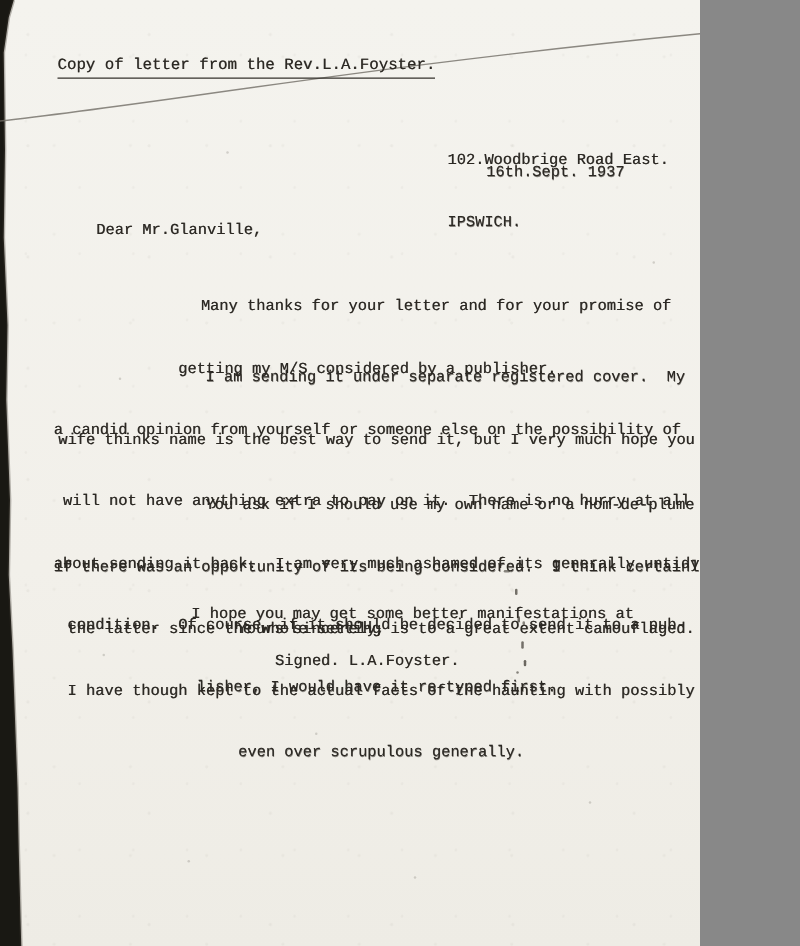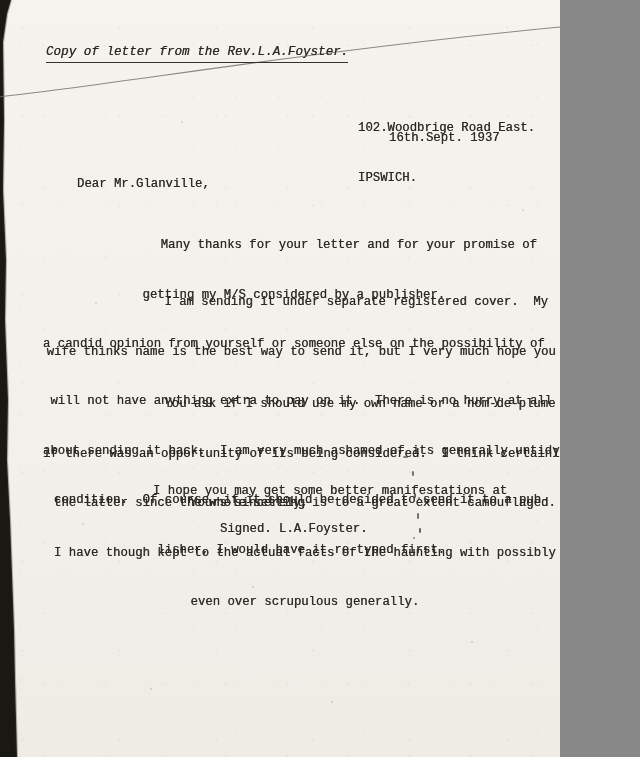--- a/index.html
+++ b/index.html
@@ -20,21 +20,21 @@
   .txt{
     position:absolute;
     font-size:12.3px;
     line-height:16.5px;
     white-space:pre;
     color:#2b2823;
     text-shadow:.3px .3px .4px rgba(43,40,35,.55), -.2px 0 .3px rgba(43,40,35,.3);
     font-weight:500;
   }
   .heading{left:46px;top:44px;font-size:12.6px;}
-  .heading .u{display:inline-block;border-bottom:1.6px solid #35322c;padding-bottom:1.5px;font-style:italic;}
+  .heading .u{display:inline-block;border-bottom:1.6px solid #35322c;padding-bottom:1.5px;}
   .page-number{left:567px;top:34px;font-size:13px;letter-spacing:1px;}
   .address{left:358px;top:87px;}
   .date{left:389px;top:130px;}
   .salutation{left:44px;top:176px;padding-left:33px;}
   .para{left:43px;text-align:center;}
   .p1{top:204px;} .p2{top:261px;} .p3{top:363px;} .p4{top:450px;}
   .indent{padding-left:110px;}
   .outdent{margin-left:-14px;}
   .closing{left:190px;top:495px;}
   .signature{left:220px;top:521px;}

